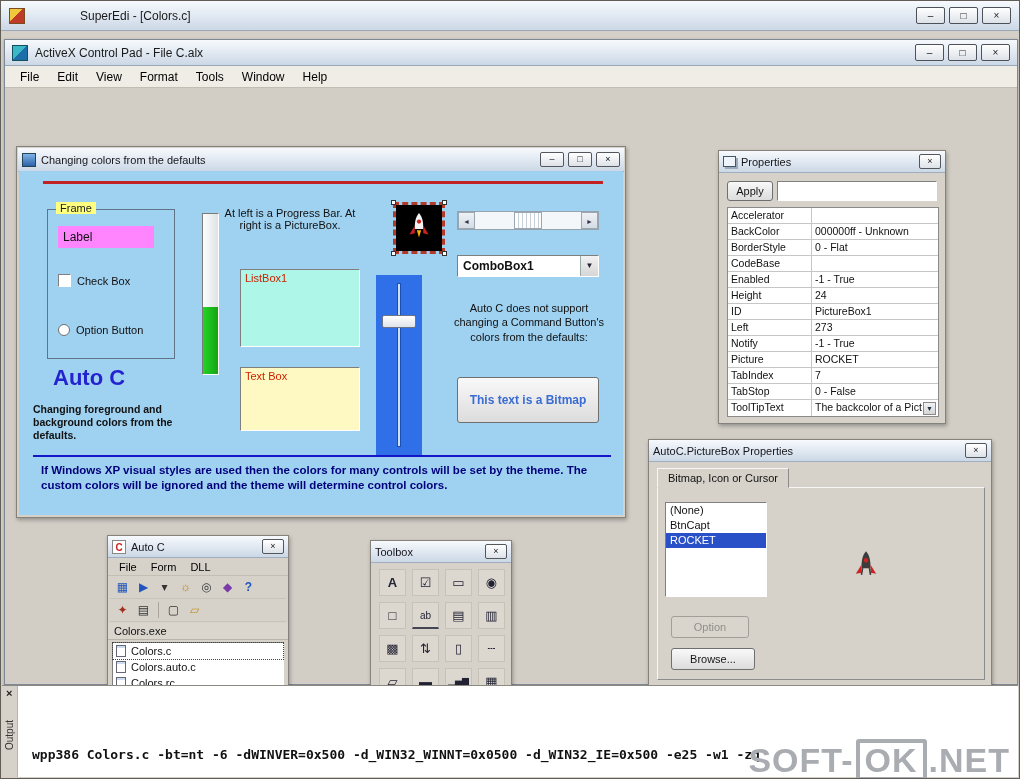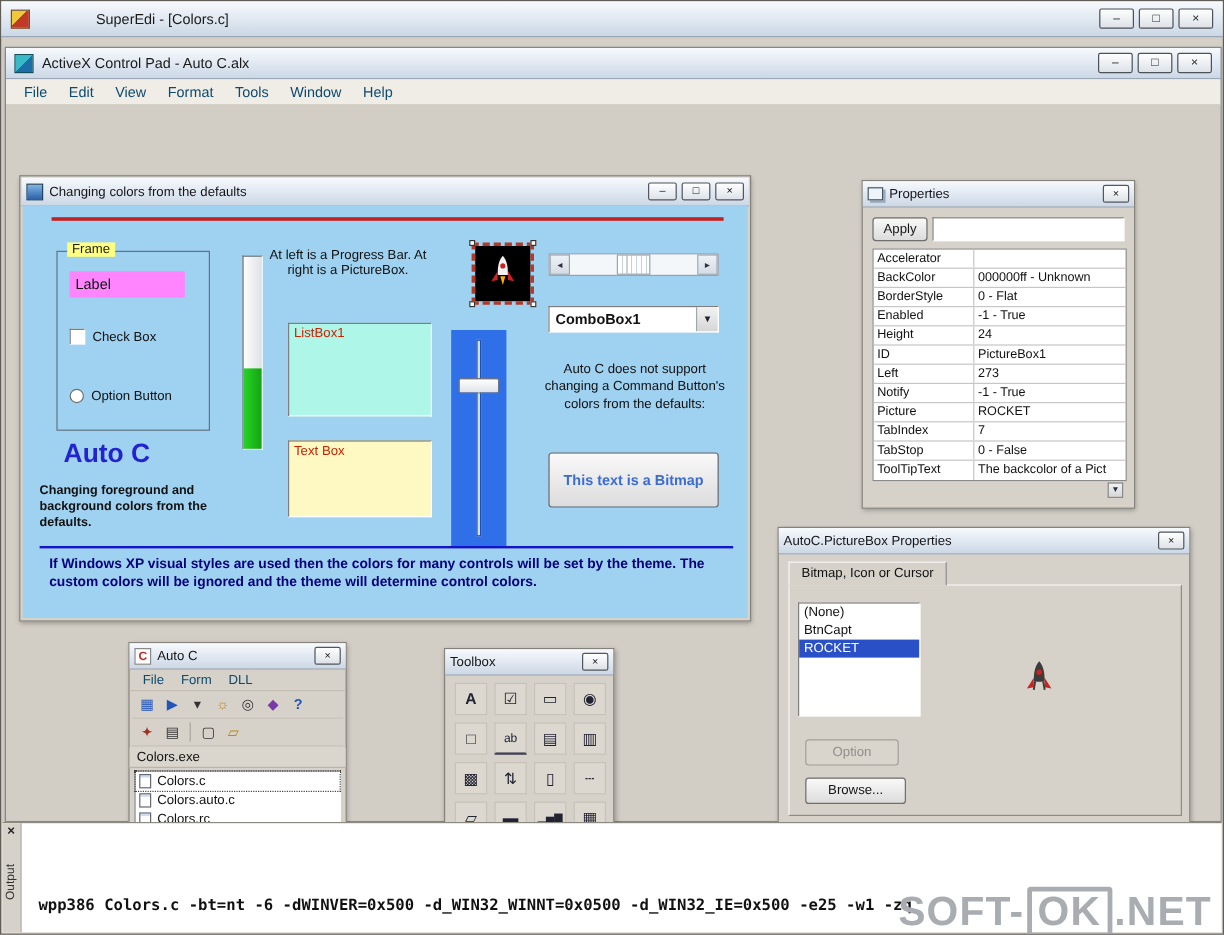--- a/index.html
+++ b/index.html
@@ -37,21 +37,21 @@
   
   #ax{ position:absolute; left:3px; top:38px; width:1014px; height:646px;
        background:#d3cfc7; border:1px solid #7e8896; box-shadow:0 1px 3px rgba(0,0,0,.25);}
   #ax-tb{ position:absolute; left:0; top:0; right:0; height:26px; display:flex; align-items:center;
           padding:0 7px; gap:7px; border-bottom:1px solid #9aa7b6; }
   #ax-ico{ width:16px; height:16px; border:1px solid #14505c;
            background:linear-gradient(135deg,#39b8c8 50%,#1b6ea8 50%); }
   #ax-title{ font-size:12px; color:#1a1a1a; }
   #ax-menu{ position:absolute; left:0; top:26px; right:0; height:22px; background:#f0ede6;
             display:flex; align-items:center; padding:0 6px; border-bottom:1px solid #c2beb4;}
-  .menu-item{ font-size:12px; color:#0c4a6e; padding:2px 9px; }
+  .menu-item{ font-size:12px; color:#000000; padding:2px 9px; }
   #ax-client{ position:absolute; left:0; top:48px; right:0; bottom:0; background:#d2cec6; }
   
   #form-win{ left:11px; top:58px; width:610px; height:372px; }
   .form-body{ position:absolute; left:2px; top:24px; right:2px; bottom:2px; background:#9fd1f0; overflow:hidden;}
   #form-win .win-tb{ height:24px; margin:1px; }
   .form-ico{ width:14px; height:14px; border:1px solid #245; background:linear-gradient(#7fb3e8,#2c62a8); }
   .redline{ position:absolute; left:24px; top:10px; width:560px; height:3px; background:#c22222; }
   .frame{ position:absolute; left:28px; top:38px; width:128px; height:150px; border:1px solid #5f7486; }
   .frame-label{ position:absolute; left:8px; top:-8px; background:#ffff80; color:#1c1c1c;
                 font-size:11px; padding:0 4px; }
@@ -187,21 +187,21 @@
     <span class="tbg">
       <span class="tb-btn">–</span>
       <span class="tb-btn">□</span>
       <span class="tb-btn">×</span>
     </span>
   </div>
 
   <div id="ax">
     <div id="ax-tb" class="tb-grad">
       <span id="ax-ico"></span>
-      <span id="ax-title">ActiveX Control Pad - Auto C.alx</span>
+      <span id="ax-title">ActiveX Control Pad - File C.alx</span>
       <span class="tbg">
         <span class="tb-btn">–</span>
         <span class="tb-btn">□</span>
         <span class="tb-btn">×</span>
       </span>
     </div>
     <div id="ax-menu">
       <span class="menu-item">File</span>
       <span class="menu-item">Edit</span>
       <span class="menu-item">View</span>
@@ -306,20 +306,24 @@
               <div class="pname">Accelerator</div>
               <div class="pval"></div>
             </div>
           <div class="prow">
               <div class="pname">BackColor</div>
               <div class="pval">000000ff - Unknown</div>
             </div>
           <div class="prow">
               <div class="pname">BorderStyle</div>
               <div class="pval">0 - Flat</div>
+            </div>
+          <div class="prow">
+              <div class="pname">CodeBase</div>
+              <div class="pval"></div>
             </div>
           <div class="prow">
               <div class="pname">Enabled</div>
               <div class="pval">-1 - True</div>
             </div>
           <div class="prow">
               <div class="pname">Height</div>
               <div class="pval">24</div>
             </div>
           <div class="prow">

